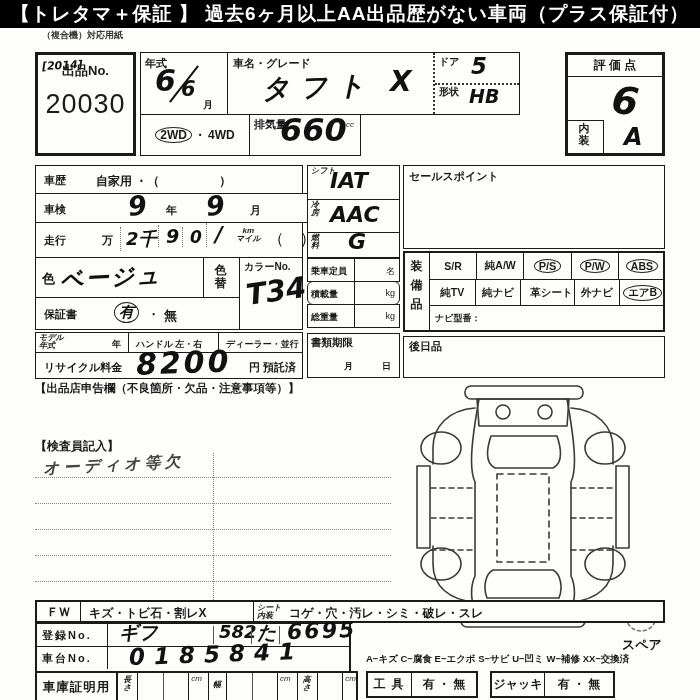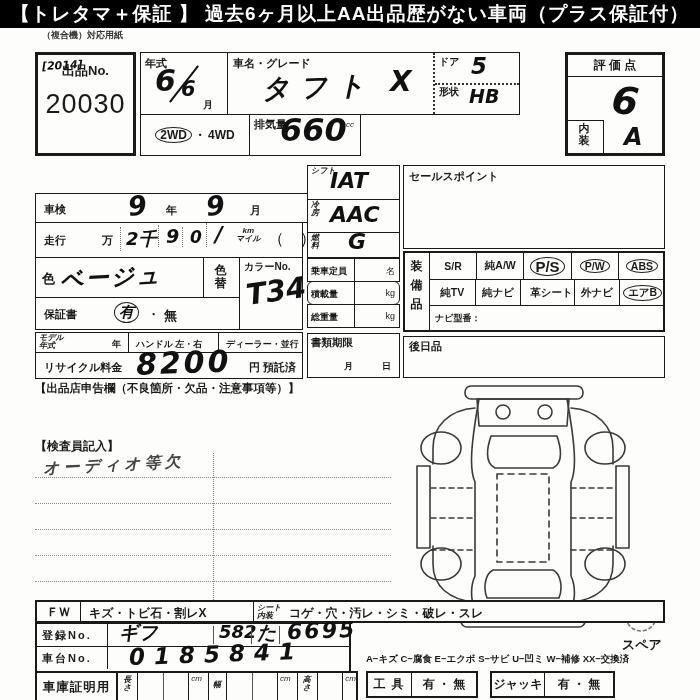--- a/index.html
+++ b/index.html
@@ -72,20 +72,24 @@
 
   <div class="box thick" style="left:565px;top:52px;width:100px;height:104px;">
     <div style="height:21px;border-bottom:1.5px solid #1a1a1a;text-align:center;font-size:12px;font-weight:bold;line-height:21px;">評 価 点</div>
     <div class="abs hand" style="left:44px;top:24px;font-size:38px;transform:rotate(8deg);">6</div>
     <div class="abs" style="left:0;bottom:0;width:36px;height:33px;border-top:1.5px solid #1a1a1a;border-right:1.5px solid #1a1a1a;box-sizing:border-box;">
       <div class="lbl stack" style="width:14px;margin:2px auto 0;font-size:11px;">内装</div>
     </div>
     <div class="abs hand" style="left:56px;bottom:2px;font-size:24px;">A</div>
   </div>
 
+  <div class="box" style="left:35px;top:165px;width:268px;height:29px;">
+    <span class="lbl abs" style="left:8px;top:7px;">車歴</span>
+    <span class="abs nowrap" style="left:60px;top:7px;font-size:12px;font-weight:bold;">自家用 ・（　　　　　）</span>
+  </div>
 
   <div class="box" style="left:35px;top:193px;width:316px;height:30px;text-align:right;">
     <span class="lbl abs" style="left:8px;top:8px;">車検</span>
     <span class="abs hand" style="left:92px;top:-4px;font-size:27px;transform:rotate(-6deg);">9</span>
     <span class="abs lbl" style="left:130px;top:9px;">年</span>
     <span class="abs hand" style="left:170px;top:-4px;font-size:27px;transform:rotate(-6deg);">9</span>
     <span class="abs lbl" style="left:214px;top:9px;">月</span>
   </div>
 
   <div class="box" style="left:35px;top:222px;width:268px;height:36px;">
@@ -181,21 +185,21 @@
     <div class="abs" style="left:0;top:0;width:25px;height:100%;border-right:1.5px solid #1a1a1a;box-sizing:border-box;">
       <div class="lbl stack" style="width:13px;margin:4px auto 0;font-size:12px;line-height:1.6;">装備品</div>
     </div>
     <div class="abs" style="left:25px;top:0;width:235px;height:26px;display:flex;">
       <div class="ctr" style="flex:1;border-right:1.5px solid #1a1a1a;font-size:10.5px;font-weight:bold;">
           <span>S/R</span>
         </div>
       <div class="ctr" style="flex:1;border-right:1.5px solid #1a1a1a;font-size:10.5px;font-weight:bold;">
           <span>純A/W</span>
         </div>
-      <div class="ctr" style="flex:1;border-right:1.5px solid #1a1a1a;font-size:15px;font-weight:bold;">
+      <div class="ctr" style="flex:1;border-right:1.5px solid #1a1a1a;font-size:11px;font-weight:bold;">
           <span class="circled">P/S</span>
         </div>
       <div class="ctr" style="flex:1;border-right:1.5px solid #1a1a1a;font-size:10.5px;font-weight:bold;">
           <span class="circled">P/W</span>
         </div>
       <div class="ctr" style="flex:1;font-size:10.5px;font-weight:bold;">
           <span class="circled">ABS</span>
         </div>
     </div>
     <div class="abs" style="left:25px;top:26px;width:235px;height:26px;border-top:1.5px solid #1a1a1a;display:flex;box-sizing:border-box;">

